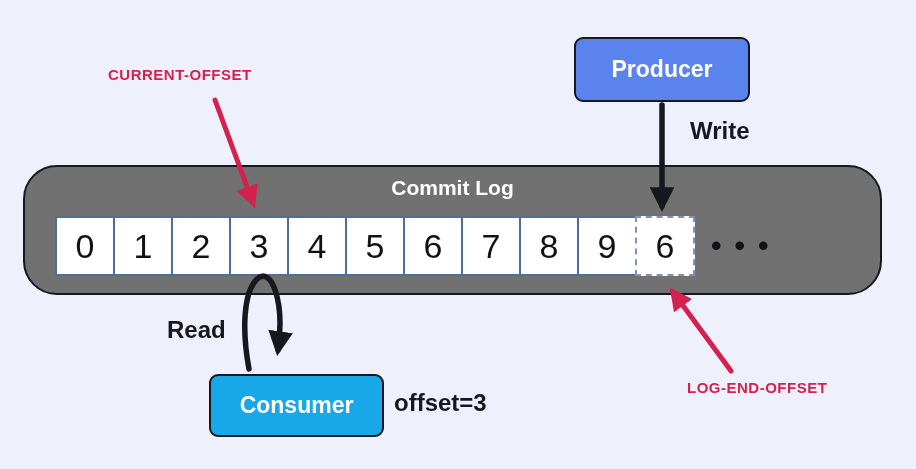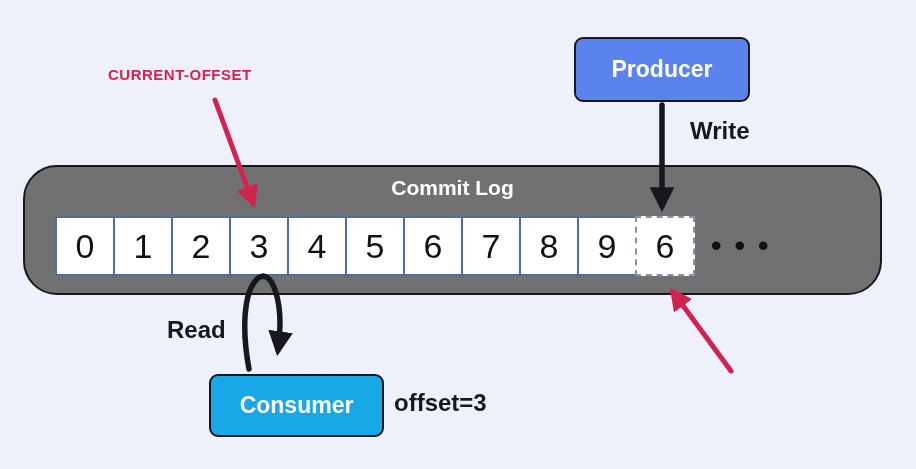--- a/index.html
+++ b/index.html
@@ -124,20 +124,21 @@
   </div>
 
   <div class="label dark read-label">Read</div>
 
   <div class="box consumer">
     <span>Consumer</span>
   </div>
 
   <div class="label dark offset-label">offset=3</div>
 
+  <div class="label red log-end-offset">LOG-END-OFFSET</div>
 
   <svg class="arrows" viewBox="0 0 916 469" xmlns="http://www.w3.org/2000/svg">
     <defs>
       <marker id="ah-red" markerUnits="strokeWidth" markerWidth="4.5" markerHeight="4.5" refX="3.4" refY="2.25" orient="auto">
         <path d="M0,0 L4.5,2.25 L0,4.5 Z" style="fill:var(--accent-red,#d5214d)"></path>
       </marker>
       <marker id="ah-black" markerUnits="strokeWidth" markerWidth="4.5" markerHeight="4.5" refX="3.4" refY="2.25" orient="auto">
         <path d="M0,0 L4.5,2.25 L0,4.5 Z" style="fill:var(--outline,#16181d)"></path>
       </marker>
     </defs>

